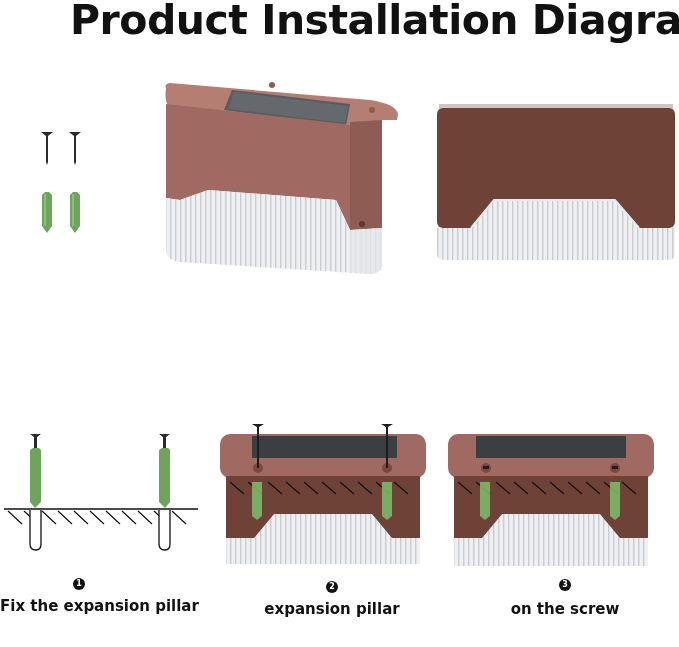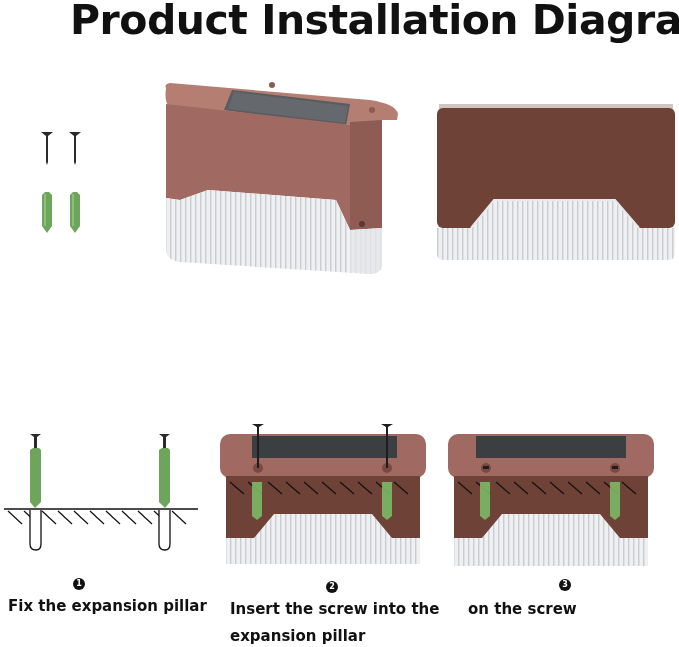--- a/index.html
+++ b/index.html
@@ -1,19 +1,19 @@
 <!DOCTYPE html>
 <html><head>
 <meta charset="utf-8">
 <style>
   html,body{margin:0;padding:0;background:#fff;}
   body{width:679px;height:647px;position:relative;overflow:hidden;font-family:"DejaVu Sans","Liberation Sans",sans-serif;}
   .title{position:absolute;left:0;width:679px;top:-4px;text-align:center;font-weight:bold;font-size:41px;letter-spacing:-0.5px;color:#111;padding-left:70px;box-sizing:border-box;white-space:nowrap;}
   .step-num{position:absolute;width:12px;height:12px;border-radius:50%;background:#111;color:#fff;font-size:8px;font-weight:bold;text-align:center;line-height:12px;}
-  .caption{position:absolute;font-size:15px;font-weight:bold;color:#111;text-align:left;line-height:27px;white-space:nowrap;margin-left:8px;}
+  .caption{position:absolute;font-size:15px;font-weight:bold;color:#111;text-align:center;line-height:27px;white-space:nowrap;}
   svg{position:absolute;overflow:visible;}
 </style>
 </head>
 <body>
 
 <div class="title">Product Installation Diagram</div>
 
 <svg style="left:38px;top:132px;" width="50" height="105">
   <g>
     <path d="M3 0 H15 L10 4 V30 L9 33 L8 30 V4 Z" fill="#2b2b2b"></path>
@@ -164,20 +164,19 @@
     </g>
 </svg>
 
 <div class="step-num" style="left:73px;top:578px;">1</div>
 <div class="caption" style="left:0px;top:593px;width:165px;">
   <div>Fix the expansion pillar</div>
 </div>
 
 <div class="step-num" style="left:326px;top:581px;">2</div>
 <div class="caption" style="left:222px;top:596px;width:220px;">
-  <div>Insert the screw into the</div>
   <div>expansion pillar</div>
 </div>
 
 <div class="step-num" style="left:559px;top:579px;">3</div>
 <div class="caption" style="left:460px;top:596px;width:210px;">
   <div>on the screw</div>
 </div>
 
 </body></html>

